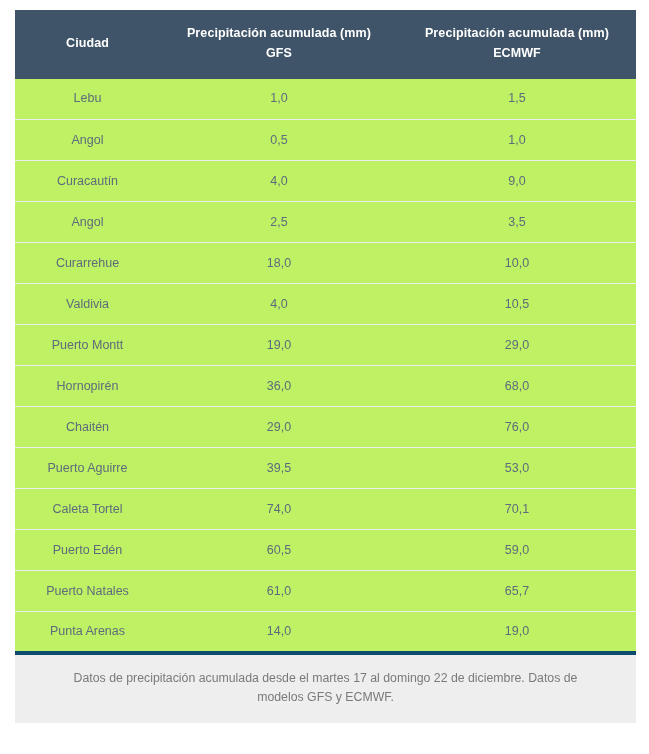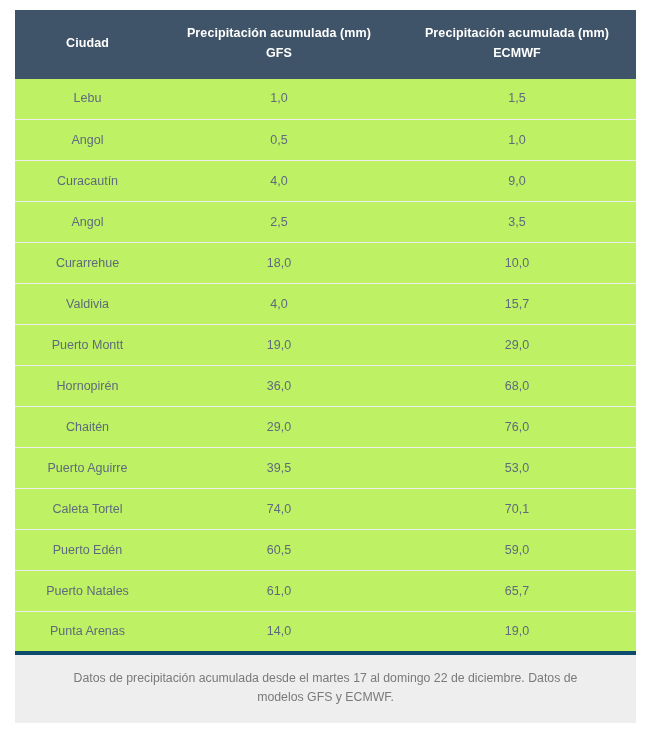--- a/index.html
+++ b/index.html
@@ -124,21 +124,21 @@
             <td class="cell-ecmwf">3,5</td>
           </tr>
           <tr>
             <td class="cell-city">Curarrehue</td>
             <td class="cell-gfs">18,0</td>
             <td class="cell-ecmwf">10,0</td>
           </tr>
           <tr>
             <td class="cell-city">Valdivia</td>
             <td class="cell-gfs">4,0</td>
-            <td class="cell-ecmwf">15,7</td>
+            <td class="cell-ecmwf">10,5</td>
           </tr>
           <tr>
             <td class="cell-city">Puerto Montt</td>
             <td class="cell-gfs">19,0</td>
             <td class="cell-ecmwf">29,0</td>
           </tr>
           <tr>
             <td class="cell-city">Hornopirén</td>
             <td class="cell-gfs">36,0</td>
             <td class="cell-ecmwf">68,0</td>

